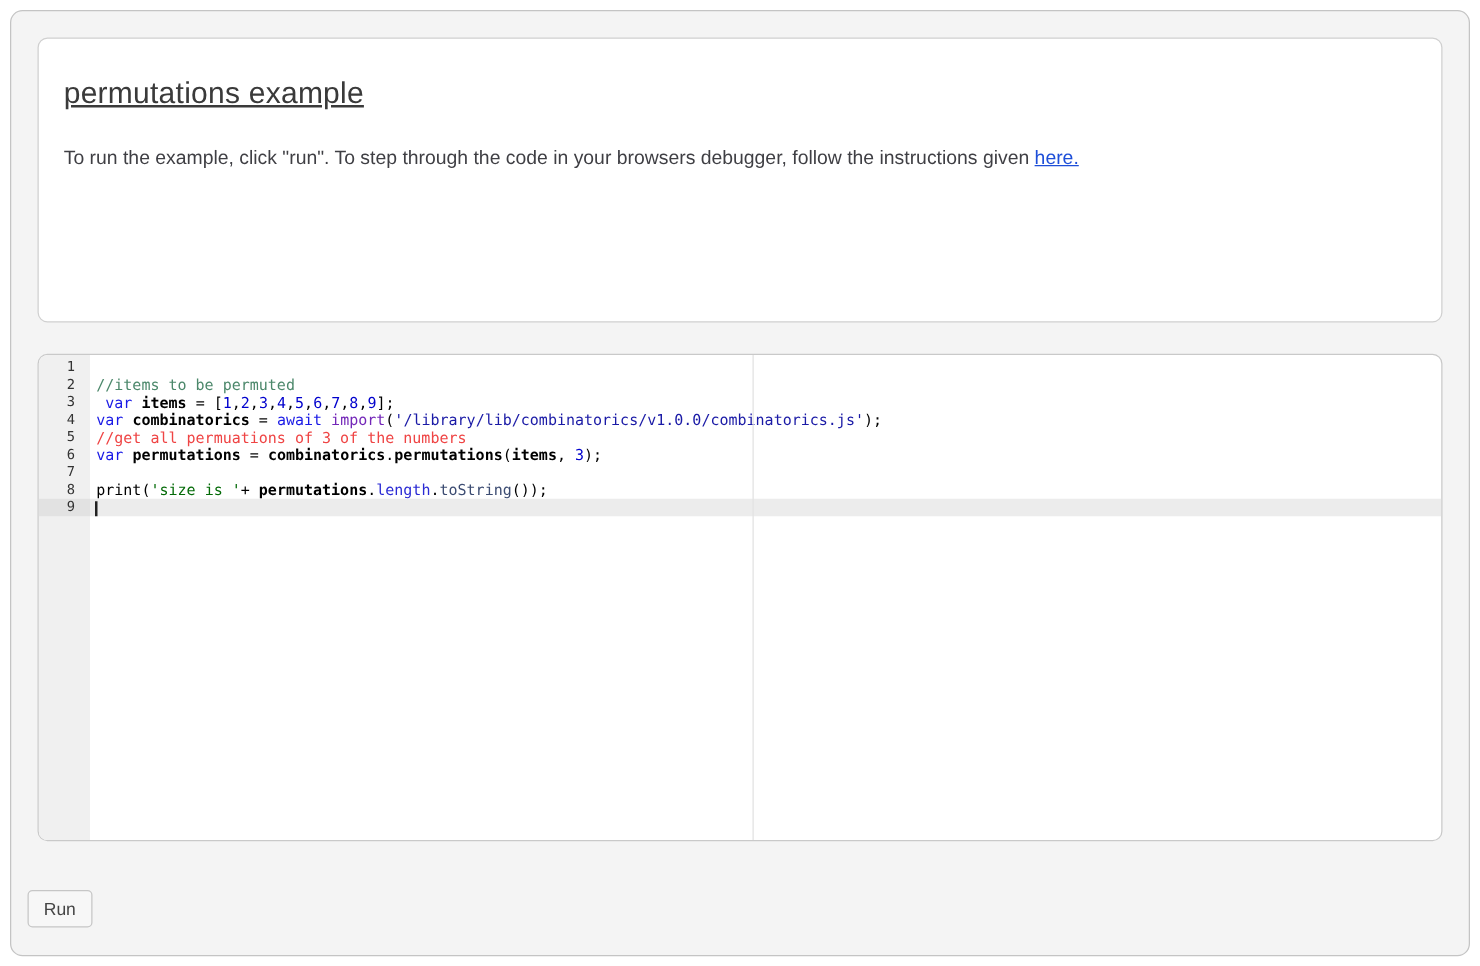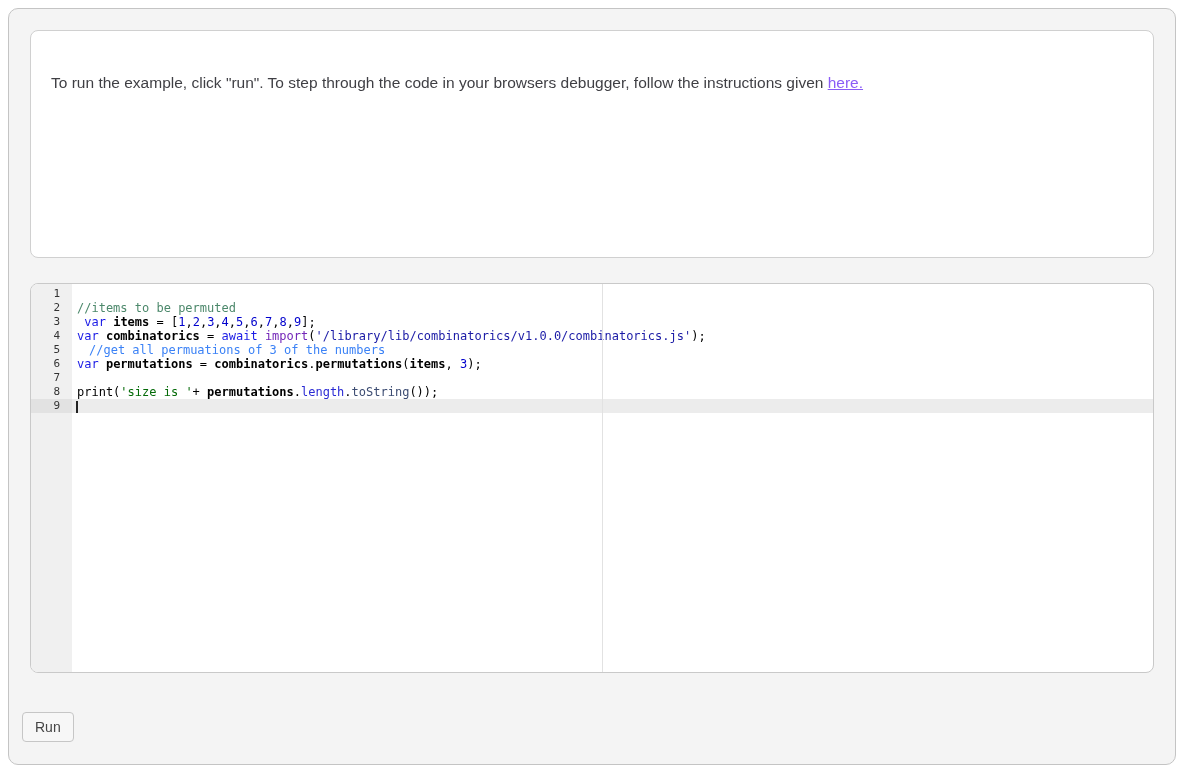--- a/index.html
+++ b/index.html
@@ -36,21 +36,21 @@
   .desc-card p {
     margin: 0;
     font-size: 15.5px;
     line-height: 25px;
     color: #3f3f44;
     max-width: 862px;
   }
   .desc-card .para1 { margin-top: 32px; }
   .desc-card .para2 { margin-top: 25px; max-width: 1000px; }
   .here-link {
-    color: #8b5cf6;
+    color: #1d4ed8;
     text-decoration: underline;
     cursor: pointer;
   }
   .editor {
     position: absolute; left: 21px; top: 274px;
     width: 1124px; height: 390px;
     background: #ffffff;
     border: 1px solid #c9c9c9;
     border-radius: 8px;
     overflow: hidden;
@@ -111,20 +111,21 @@
     padding: 4px 12px;
     cursor: pointer;
   }
 </style>
 </head>
 <body>
 
 <div class="outer">
 
   <div class="desc-card">
+    <h1>permutations example</h1>
     <p class="para2"><span>To run the example, click "run". To step through the code in your browsers debugger, follow the instructions given </span><a class="here-link" href="#">here.</a></p>
   </div>
 
   <div class="editor">
     <div class="gutter" id="gutter">
         <div class="gutter-row" style="color: rgb(51, 51, 51);">1</div>
         <div class="gutter-row" style="color: rgb(51, 51, 51);">2</div>
         <div class="gutter-row" style="color: rgb(51, 51, 51);">3</div>
         <div class="gutter-row" style="color: rgb(51, 51, 51);">4</div>
         <div class="gutter-row" style="color: rgb(51, 51, 51);">5</div>
@@ -132,21 +133,21 @@
         <div class="gutter-row" style="color: rgb(51, 51, 51);">7</div>
         <div class="gutter-row" style="color: rgb(51, 51, 51);">8</div>
         <div class="gutter-row active" style="color: rgb(51, 51, 51);">9</div>
       </div>
     <div class="ruler"></div>
     <div class="code" id="code">
         <div class="code-row"></div>
         <div class="code-row"><span class="tok-comment" style="color: rgb(76, 136, 107);">//items to be permuted</span></div>
         <div class="code-row"><span class="tok-plain" style="color: rgb(0, 0, 0);"> </span><span class="tok-keyword" style="color: rgb(26, 26, 230);">var</span><span class="tok-plain" style="color: rgb(0, 0, 0);"> </span><span class="tok-identifier" style="color: rgb(0, 0, 0);">items</span><span class="tok-plain" style="color: rgb(0, 0, 0);"> = [</span><span class="tok-number" style="color: rgb(0, 0, 205);">1</span><span class="tok-plain" style="color: rgb(0, 0, 0);">,</span><span class="tok-number" style="color: rgb(0, 0, 205);">2</span><span class="tok-plain" style="color: rgb(0, 0, 0);">,</span><span class="tok-number" style="color: rgb(0, 0, 205);">3</span><span class="tok-plain" style="color: rgb(0, 0, 0);">,</span><span class="tok-number" style="color: rgb(0, 0, 205);">4</span><span class="tok-plain" style="color: rgb(0, 0, 0);">,</span><span class="tok-number" style="color: rgb(0, 0, 205);">5</span><span class="tok-plain" style="color: rgb(0, 0, 0);">,</span><span class="tok-number" style="color: rgb(0, 0, 205);">6</span><span class="tok-plain" style="color: rgb(0, 0, 0);">,</span><span class="tok-number" style="color: rgb(0, 0, 205);">7</span><span class="tok-plain" style="color: rgb(0, 0, 0);">,</span><span class="tok-number" style="color: rgb(0, 0, 205);">8</span><span class="tok-plain" style="color: rgb(0, 0, 0);">,</span><span class="tok-number" style="color: rgb(0, 0, 205);">9</span><span class="tok-plain" style="color: rgb(0, 0, 0);">];</span></div>
         <div class="code-row"><span class="tok-keyword" style="color: rgb(26, 26, 230);">var</span><span class="tok-plain" style="color: rgb(0, 0, 0);"> </span><span class="tok-identifier" style="color: rgb(0, 0, 0);">combinatorics</span><span class="tok-plain" style="color: rgb(0, 0, 0);"> = </span><span class="tok-keyword" style="color: rgb(26, 26, 230);">await</span><span class="tok-plain" style="color: rgb(0, 0, 0);"> </span><span class="tok-import_keyword" style="color: rgb(115, 38, 184);">import</span><span class="tok-plain" style="color: rgb(0, 0, 0);">(</span><span class="tok-string_path" style="color: rgb(26, 26, 166);">'/library/lib/combinatorics/v1.0.0/combinatorics.js'</span><span class="tok-plain" style="color: rgb(0, 0, 0);">);</span></div>
-        <div class="code-row"><span class="tok-comment" style="color: #3b82f6; margin-left: 12px;">//get all permuations of 3 of the numbers</span></div>
+        <div class="code-row"><span class="tok-comment" style="color: #ef4444;">//get all permuations of 3 of the numbers</span></div>
         <div class="code-row"><span class="tok-keyword" style="color: rgb(26, 26, 230);">var</span><span class="tok-plain" style="color: rgb(0, 0, 0);"> </span><span class="tok-identifier" style="color: rgb(0, 0, 0);">permutations</span><span class="tok-plain" style="color: rgb(0, 0, 0);"> = </span><span class="tok-identifier" style="color: rgb(0, 0, 0);">combinatorics</span><span class="tok-plain" style="color: rgb(0, 0, 0);">.</span><span class="tok-identifier" style="color: rgb(0, 0, 0);">permutations</span><span class="tok-plain" style="color: rgb(0, 0, 0);">(</span><span class="tok-identifier" style="color: rgb(0, 0, 0);">items</span><span class="tok-plain" style="color: rgb(0, 0, 0);">, </span><span class="tok-number" style="color: rgb(0, 0, 205);">3</span><span class="tok-plain" style="color: rgb(0, 0, 0);">);</span></div>
         <div class="code-row"></div>
         <div class="code-row"><span class="tok-plain" style="color: rgb(0, 0, 0);">print(</span><span class="tok-string" style="color: rgb(3, 106, 7);">'size is '</span><span class="tok-plain" style="color: rgb(0, 0, 0);">+ </span><span class="tok-identifier" style="color: rgb(0, 0, 0);">permutations</span><span class="tok-plain" style="color: rgb(0, 0, 0);">.</span><span class="tok-property" style="color: rgb(42, 42, 212);">length</span><span class="tok-plain" style="color: rgb(0, 0, 0);">.</span><span class="tok-support_function" style="color: rgb(60, 76, 114);">toString</span><span class="tok-plain" style="color: rgb(0, 0, 0);">());</span></div>
         <div class="code-row active"><span class="cursor"></span></div>
       </div>
   </div>
 
   <button class="run-btn">Run</button>
 
 </div>

